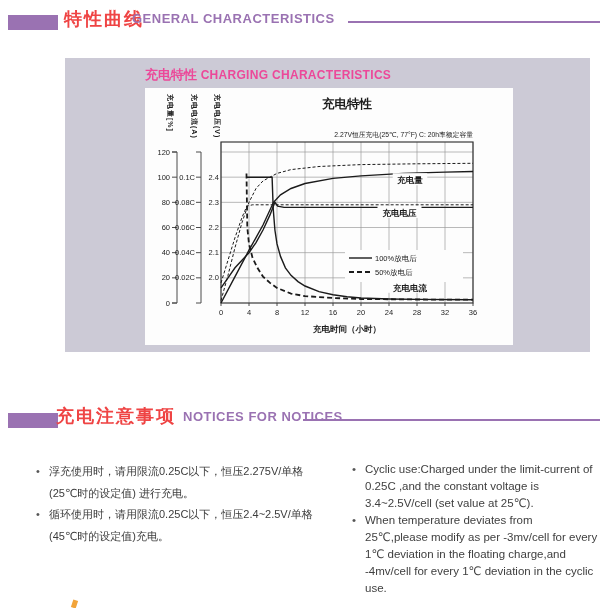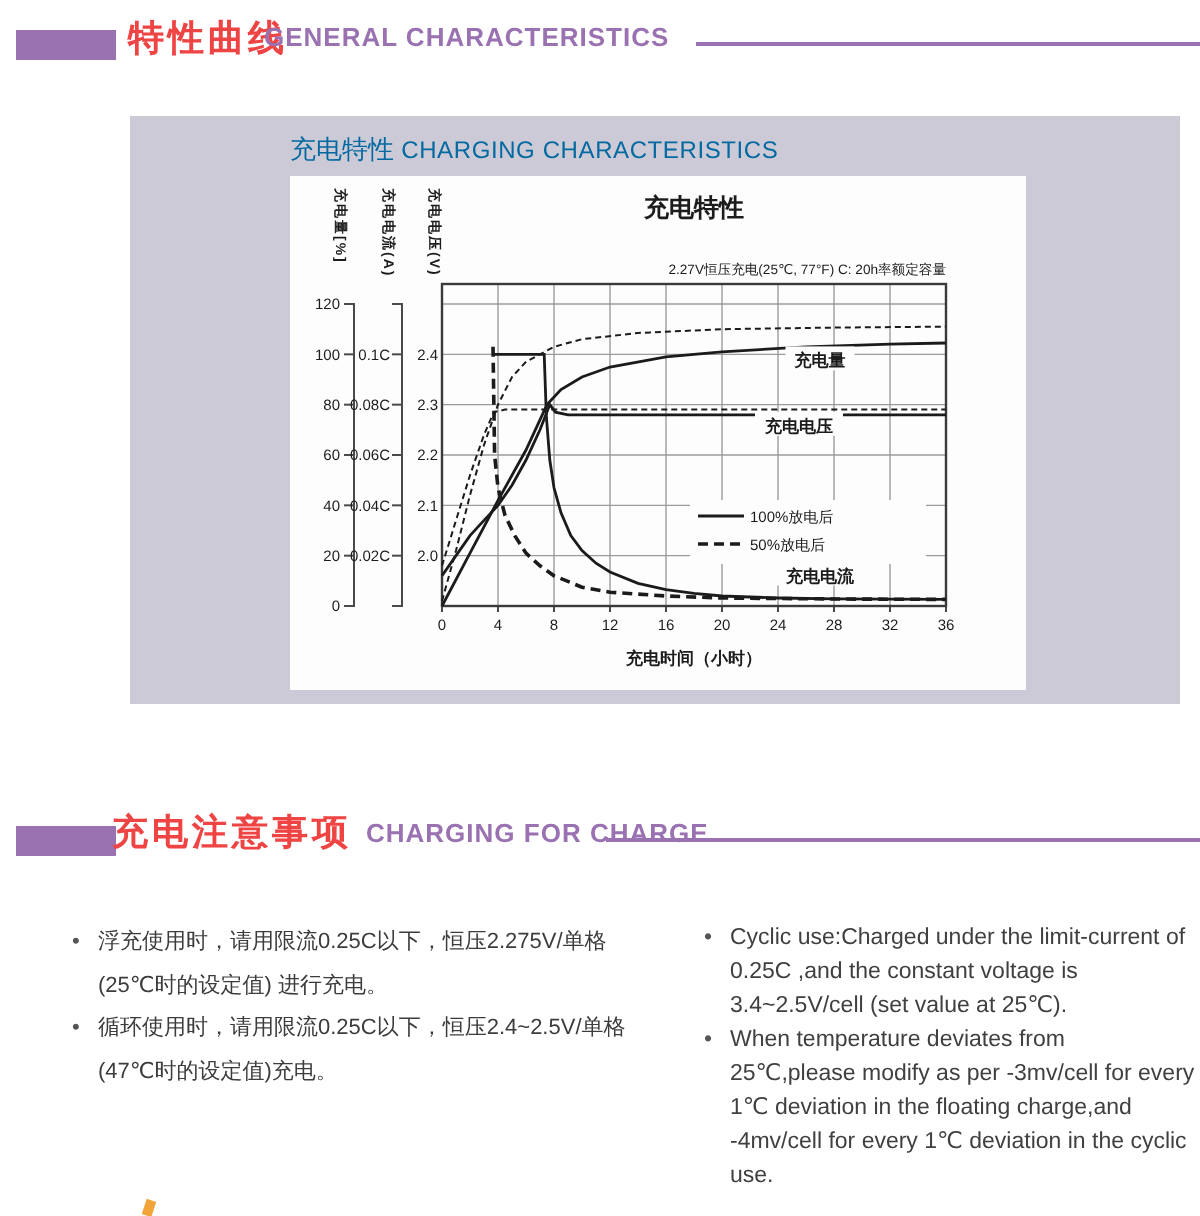--- a/index.html
+++ b/index.html
@@ -7,21 +7,21 @@
   #page{position:relative;width:600px;height:608px;background:#fff;overflow:hidden;}
 
   
   .sec-bar{position:absolute;background:#9a72b2;}
   .sec-title-zh{position:absolute;font-weight:bold;color:#ef4444;letter-spacing:2px;}
   .sec-title-en{position:absolute;color:#9a72b2;font-weight:bold;letter-spacing:.5px;}
   .sec-rule{position:absolute;background:#9a72b2;height:2px;}
 
   
   #chart-panel{position:absolute;left:65px;top:58px;width:525px;height:294px;background:#cccad6;}
-  #panel-title{position:absolute;left:145px;top:66px;font-size:13px;font-weight:normal;color:#0369a1;}
+  #panel-title{position:absolute;left:145px;top:66px;font-size:13px;font-weight:bold;color:#ec4899;}
   #panel-title .en{font-size:12px;letter-spacing:.3px;}
   #chart-card{position:absolute;left:145px;top:88px;width:368px;height:257px;background:#fdfdfd;}
   svg text{fill:#1c1c1c;}
   .grid{stroke:#9b9b9b;stroke-width:.7;}
   .border{fill:none;stroke:#3a3a3a;stroke-width:1.2;}
   .ax{stroke:#4a4a4a;stroke-width:1;fill:none;}
   .tick{font-size:7.5px;}
   .curve{fill:none;stroke:#1b1b1b;}
   .solid{stroke-width:1.4;}
   .dashed{stroke-width:1;stroke-dasharray:3,2;}
@@ -147,31 +147,31 @@
           <text x="230" y="173" class="tick">100%放电后</text>
           <line x1="204" y1="184" x2="227" y2="184" class="curve dashed-bold"></line>
           <text x="230" y="187" class="tick">50%放电后</text>
         </g>
       <text x="202" y="244" text-anchor="middle" style="font-size:8.5px;font-weight:bold;">充电时间（小时）</text>
     </svg>
   </div>
 
   <div class="sec-bar" style="left:8px;top:413px;width:50px;height:15px;"></div>
   <div class="sec-title-zh" style="left:56px;top:404px;font-size:18px;">充电注意事项</div>
-  <div class="sec-title-en" style="left:183px;top:409px;font-size:13px;">CHARGING FOR CHARGE</div>
+  <div class="sec-title-en" style="left:183px;top:409px;font-size:13px;">NOTICES FOR NOTICES</div>
   <div class="sec-rule" style="left:303px;top:419px;width:297px;"></div>
 
   <div id="notes-zh" class="notes">
     <div class="note">
         <span class="bullet"></span>
         <span>浮充使用时，请用限流0.25C以下，恒压2.275V/单格 (25℃时的设定值) 进行充电。</span>
       </div>
     <div class="note">
         <span class="bullet"></span>
-        <span>循环使用时，请用限流0.25C以下，恒压2.4~2.5V/单格(47℃时的设定值)充电。</span>
+        <span>循环使用时，请用限流0.25C以下，恒压2.4~2.5V/单格(45℃时的设定值)充电。</span>
       </div>
   </div>
 
   <div id="notes-en" class="notes">
     <div class="note">
         <span class="bullet"></span>
         <span>Cyclic use:Charged under the limit-current of 0.25C ,and the constant voltage is 3.4~2.5V/cell (set value at 25℃).</span>
       </div>
     <div class="note">
         <span class="bullet"></span>

